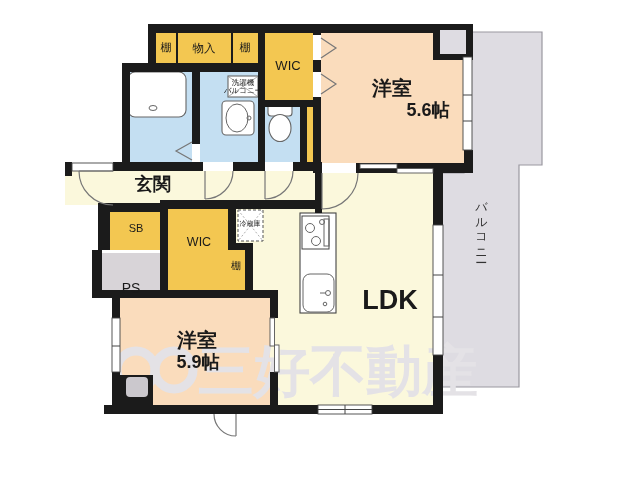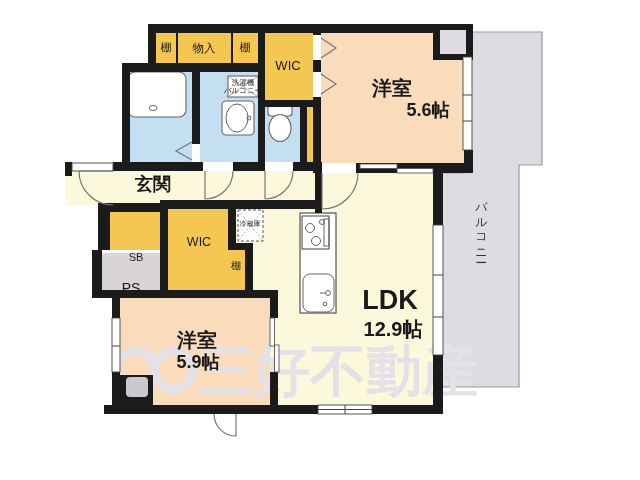--- a/index.html
+++ b/index.html
@@ -176,26 +176,25 @@
 
   <div class="lbl" style="left:243px;top:87px;font-size:7.5px;">
     <span style="display:block;">洗濯機</span>
     <span style="display:block;">バルコニー</span>
   </div>
 
   <div class="lbl fw" style="left:392px;top:88px;font-size:20px;">洋室</div>
   <div class="lbl fw" style="left:394px;top:110px;font-size:18px;margin-left:34px;">5.6帖</div>
 
   <div class="lbl fw" style="left:153px;top:184px;font-size:18px;">玄関</div>
-  <div class="lbl" style="left:136px;top:229px;font-size:11px;margin-top:29px;">SB</div>
+  <div class="lbl" style="left:136px;top:229px;font-size:11px;">SB</div>
   <div class="lbl" style="left:131px;top:288px;font-size:14px;">PS</div>
   <div class="lbl" style="left:199px;top:243px;font-size:12.5px;">WIC</div>
   <div class="lbl" style="left:236px;top:266px;font-size:10px;">棚</div>
   <div class="lbl" style="left:250px;top:224px;font-size:7px;">冷蔵庫</div>
 
   <div class="lbl fw" style="left:390px;top:300px;font-size:27px;">LDK</div>
-  <div class="lbl fw" style="left:393px;top:329px;font-size:20px;">12.9帖</div>
 
   <div class="lbl fw" style="left:197px;top:340px;font-size:20px;">洋室</div>
   <div class="lbl fw" style="left:198px;top:362px;font-size:18px;">5.9帖</div>
 
   <div class="lbl lbl-v" style="left:481px;top:226px;font-size:12px;color:#333;">バルコニー</div>
 </div>
 
 </body></html>

